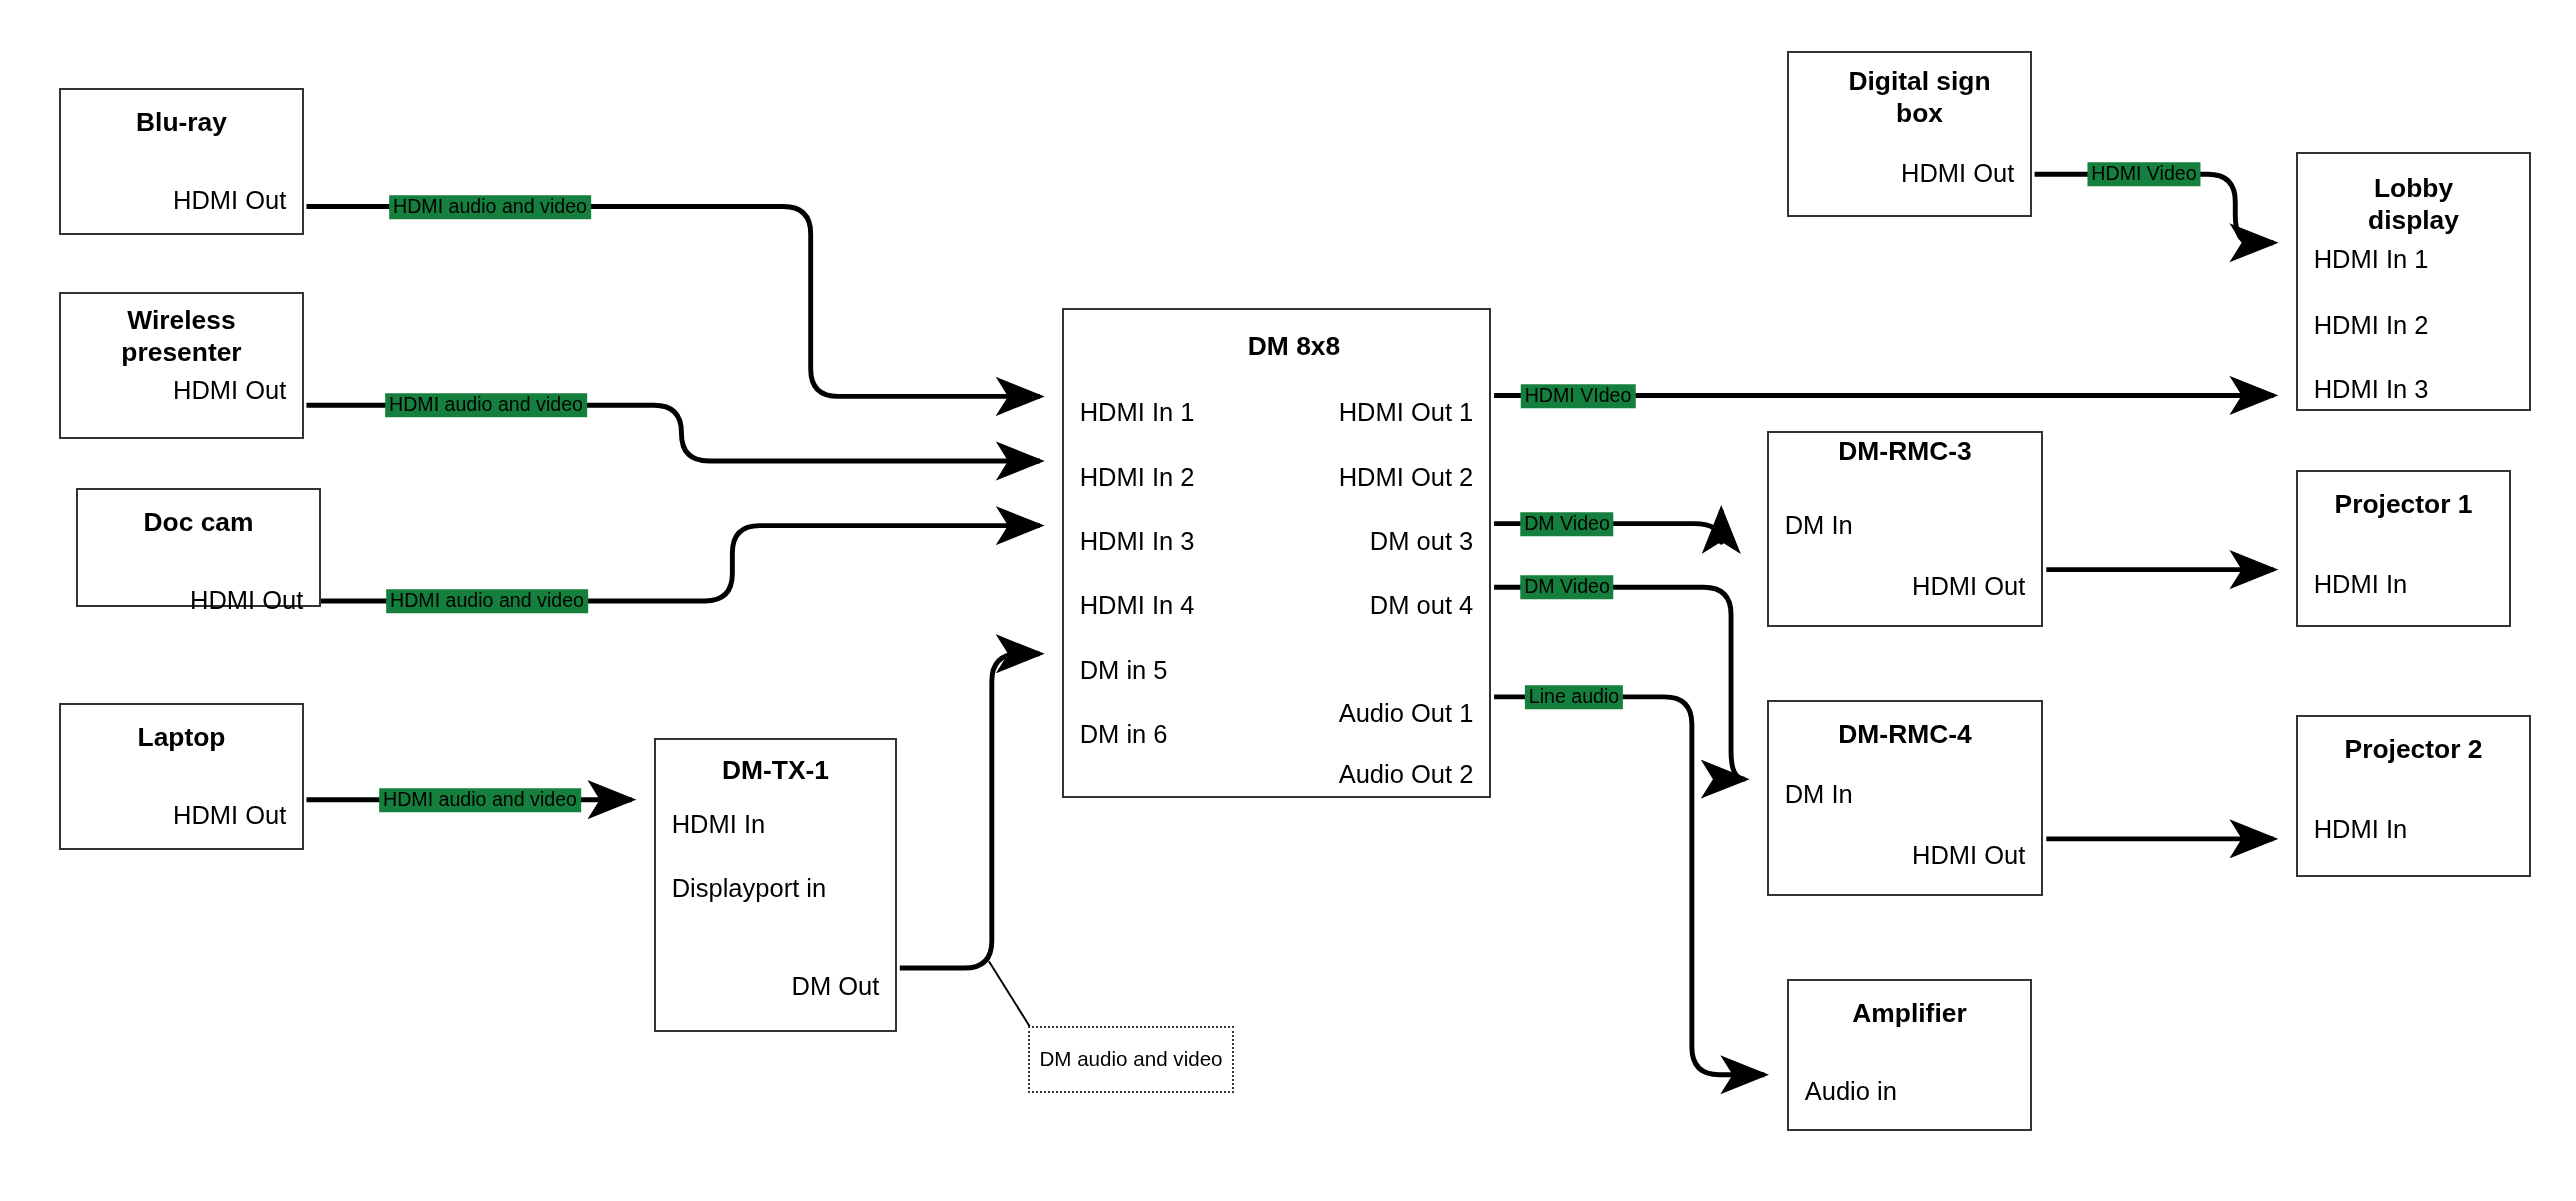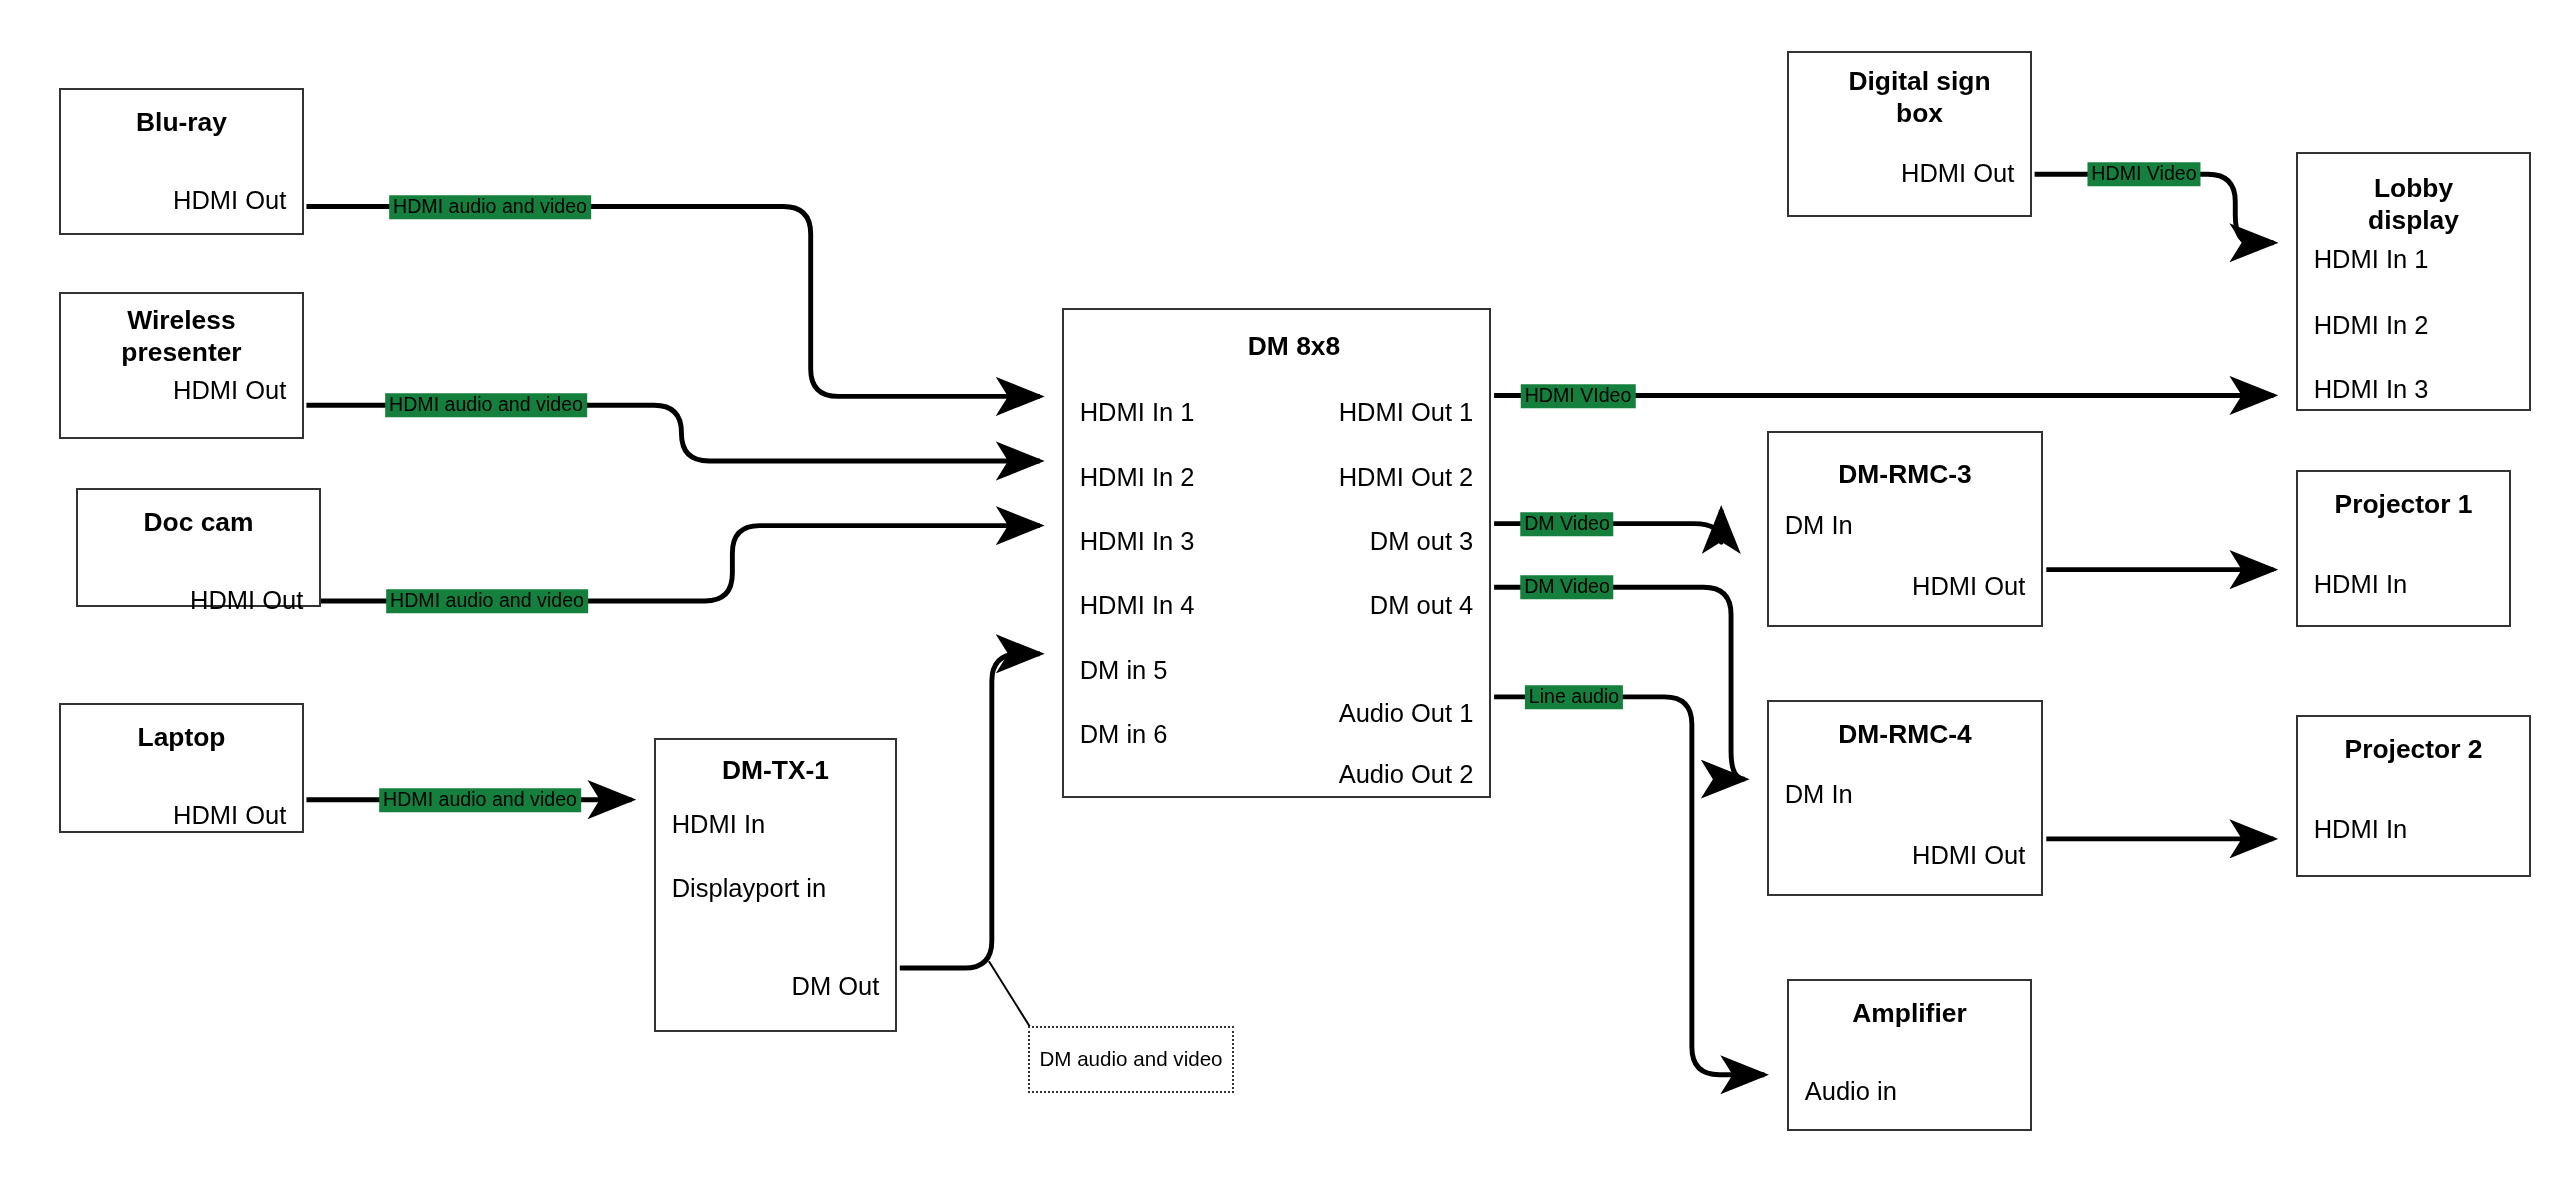--- a/index.html
+++ b/index.html
@@ -118,21 +118,21 @@
       </div>
       <div class="node" style="left: 59px; top: 292px; width: 245px; height: 147px; border-color: rgb(51, 51, 51);">
         <div class="node-title" style="top: 9.8px;">Wireless
 presenter</div>
         <div class="port right" style="top: 82px;">HDMI Out</div>
       </div>
       <div class="node" style="left: 76px; top: 488px; width: 245px; height: 119px; border-color: rgb(51, 51, 51);">
         <div class="node-title" style="top: 15.7px;">Doc cam</div>
         <div class="port right" style="top: 96px;">HDMI Out</div>
       </div>
-      <div class="node" style="left: 59px; top: 703px; width: 245px; height: 130px; border-color: rgb(51, 51, 51);">
+      <div class="node" style="left: 59px; top: 703px; width: 245px; height: 147px; border-color: rgb(51, 51, 51);">
         <div class="node-title" style="top: 15.7px;">Laptop</div>
         <div class="port right" style="top: 96px;">HDMI Out</div>
       </div>
       <div class="node" style="left: 654px; top: 729px; width: 243px; height: 294px; border-color: rgb(51, 51, 51); margin-top: 9px;">
         <div class="node-title" style="top: 13.7px;">DM-TX-1</div>
         <div class="port left" style="top: 70px;">HDMI In</div>
         <div class="port left" style="top: 134px;">Displayport in</div>
         <div class="port right" style="top: 232px;">DM Out</div>
       </div>
       <div class="node" style="left: 1062px; top: 308px; width: 429px; height: 490px; border-color: rgb(51, 51, 51);">
@@ -156,21 +156,21 @@
         <div class="port right" style="top: 106px;">HDMI Out</div>
       </div>
       <div class="node" style="left: 2296px; top: 152px; width: 235px; height: 259px; border-color: rgb(51, 51, 51);">
         <div class="node-title" style="top: 17.6px;">Lobby
 display</div>
         <div class="port left" style="top: 91px;">HDMI In 1</div>
         <div class="port left" style="top: 157px;">HDMI In 2</div>
         <div class="port left" style="top: 221px;">HDMI In 3</div>
       </div>
       <div class="node" style="left: 1767px; top: 431px; width: 276px; height: 196px; border-color: rgb(51, 51, 51);">
-        <div class="node-title" style="top: 25px;">DM-RMC-3</div>
+        <div class="node-title" style="top: 2px;">DM-RMC-3</div>
         <div class="port left" style="top: 78px;">DM In</div>
         <div class="port right" style="top: 139px;">HDMI Out</div>
       </div>
       <div class="node" style="left: 1767px; top: 700px; width: 276px; height: 196px; border-color: rgb(51, 51, 51);">
         <div class="node-title" style="top: 15.7px;">DM-RMC-4</div>
         <div class="port left" style="top: 78px;">DM In</div>
         <div class="port right" style="top: 139px;">HDMI Out</div>
       </div>
       <div class="node" style="left: 2296px; top: 470px; width: 215px; height: 157px; border-color: rgb(51, 51, 51);">
         <div class="node-title" style="top: 15.7px;">Projector 1</div>

